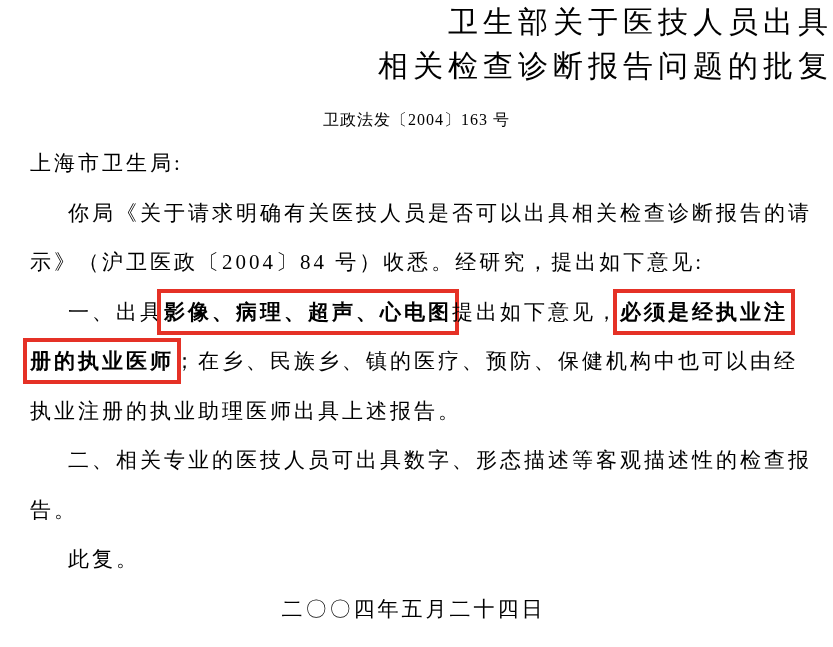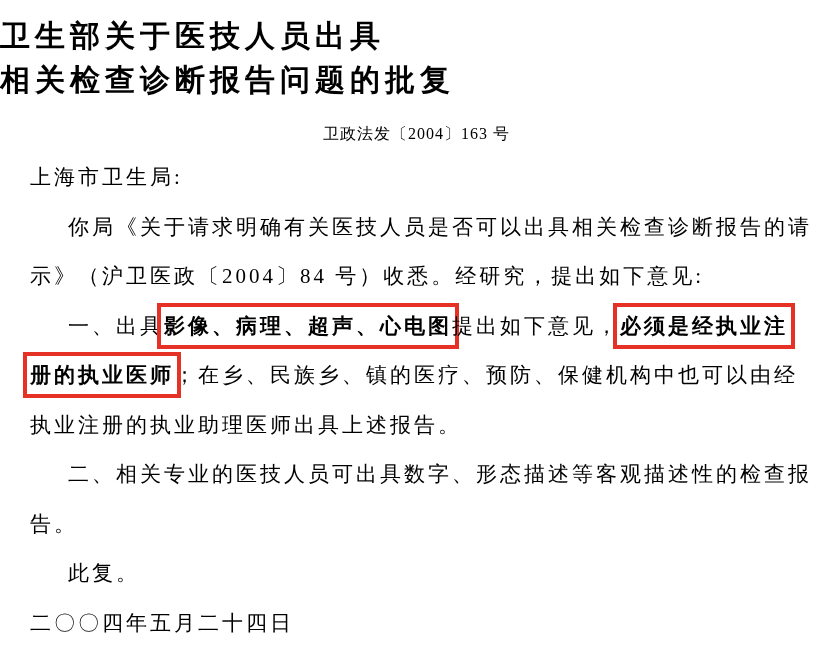--- a/index.html
+++ b/index.html
@@ -10,24 +10,23 @@
   .page {
     position: relative;
     width: 833px;
     height: 647px;
     background: #ffffff;
     overflow: hidden;
     color: #000000;
     font-family: "Liberation Serif", "DejaVu Serif", serif;
   }
   .title {
-    margin-top: 14px;
-    text-align: left;
+    text-align: right;
     font-size: 30px;
-    font-weight: bold;
+    font-weight: normal;
     line-height: 44px;
     letter-spacing: 5px;
     white-space: nowrap;
   }
   .docnum {
     margin-top: 21px;
     text-align: center;
     font-size: 16px;
     font-weight: normal;
     letter-spacing: 1px;
@@ -41,21 +40,21 @@
     line-height: 49.5px;
     letter-spacing: 3px;
   }
   .line {
     white-space: nowrap;
   }
   .indent {
     text-indent: 38px;
   }
   .date-line {
-    text-align: left;
+    text-align: center;
     padding-right: 14px;
   }
   .redbox {
     border: 4px solid var(--highlight, #e53126);
     padding: 7px 3px;
     margin: 0 -7px;
     font-weight: bold;
   }
 </style>
 </head>

